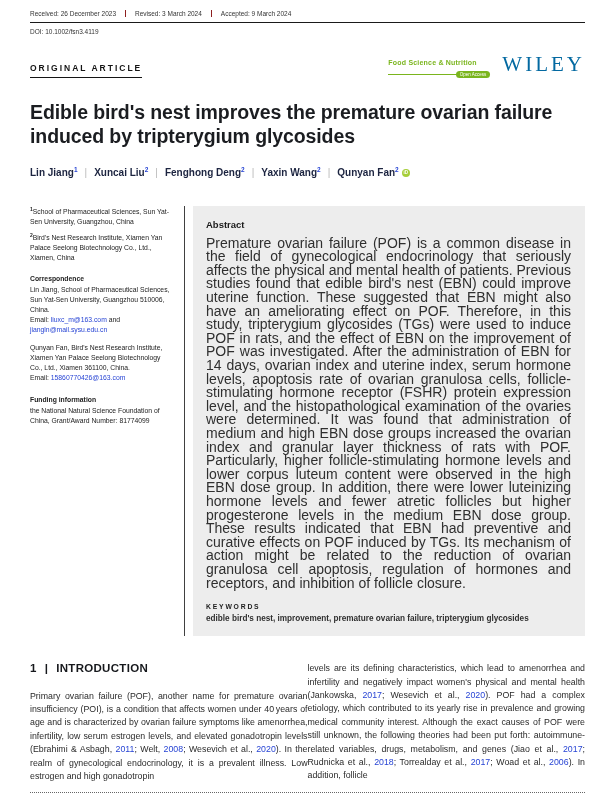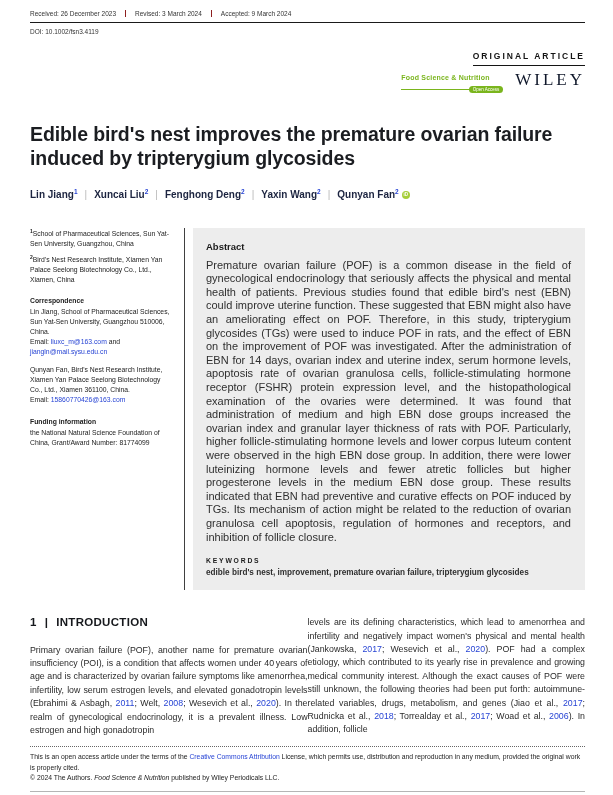--- a/index.html
+++ b/index.html
@@ -22,42 +22,42 @@
     border-bottom: 1px solid #1a1a1a;
   }
   .meta-item { padding-right: 9px; }
   .meta-item + .meta-item {
     border-left: 1.5px solid #8e1f1f;
     padding-left: 9px;
   }
   .doi-line { font-size: 6.5px; color: #333; margin-top: 5px; }
 
   
-  .header-row { margin-top: 16px; display: flex; justify-content: space-between; align-items: flex-end; flex-direction: column; }
+  .header-row { margin-top: 16px; display: flex; justify-content: space-between; align-items: flex-end; }
   .article-type {
     font-size: 8.5px; font-weight: bold; letter-spacing: 2px;
     color: #141414; border-bottom: 1.5px solid #141414; padding-bottom: 4px;
   }
   .logos { display: flex; align-items: center; gap: 12px; }
   .fsn-logo { width: 102px; }
   .fsn-name { color: #7ab51d; font-size: 7px; font-weight: bold; letter-spacing: 0.2px; }
   .fsn-underline { display: flex; align-items: center; margin-top: 2px; }
   .fsn-line { flex: 1; height: 1.5px; background: #7ab51d; }
   .oa-pill {
     background: #7ab51d; color: #ffffff; font-size: 4.5px;
     border-radius: 5px; padding: 1px 4px; margin-left: -1px; white-space: nowrap;
   }
   .wiley {
     font-family: "Liberation Serif", serif;
-    font-size: 17px; letter-spacing: 3px; color: #0f172a; line-height: 1;
+    font-size: 21px; letter-spacing: 3px; color: #0369a1; line-height: 1;
   }
 
   
   .paper-title {
-    margin-top: 29px; width: 96%;
+    margin-top: 22px; width: 96%;
     font-size: 19.5px; font-weight: bold; line-height: 1.24;
     color: #1b1d21; letter-spacing: -0.1px;
   }
   .author-row { margin-top: 17px; font-size: 10px; font-weight: bold; color: #1c2440; }
   .author-sep { color: #b9b9b9; font-weight: normal; margin: 0 7px; }
   .author sup { font-size: 6.5px; color: #2744d4; font-weight: bold; }
   .orcid {
     display: inline-block; width: 8px; height: 8px; border-radius: 50%;
     background: #a6ce39; color: #fff; font-size: 4.5px; font-weight: bold;
     text-align: center; line-height: 8px; margin-left: 3px; vertical-align: 2px;
@@ -69,21 +69,21 @@
   .sidebar .aff { margin-bottom: 5px; }
   .sidebar sup { font-weight: bold; font-size: 5px; }
   .side-heading { font-weight: bold; margin-top: 12px; margin-bottom: 1px; }
   .corr-block { margin-bottom: 9px; }
   .link { color: #2744d4; }
   .italic { font-style: italic; }
 
   .abstract-outer { flex: 1; margin-left: 12px; border-left: 1px solid #404040; padding-left: 8px; }
   .abstract-box { background: #ededed; padding: 13px 14px 13px 13px; }
   .abstract-heading { font-size: 9.5px; font-weight: bold; color: #1b1b1b; margin-bottom: 7px; }
-  .abstract-text { font-size: 11px; line-height: 13.6px; text-align: justify; color: #2f2f2f; }
+  .abstract-text { font-size: 14px; line-height: 13.6px; text-align: justify; color: #2f2f2f; }
   .kw-heading { margin-top: 13px; font-size: 6.8px; font-weight: bold; letter-spacing: 1.8px; color: #1b1b1b; }
   .kw-text { margin-top: 4px; font-size: 8.2px; color: #2f2f2f; font-weight: bold; }
 
   
   .columns { margin-top: 26px; display: flex; }
   .col { flex: 1; font-size: 8.8px; line-height: 13.4px; text-align: justify; color: #2a2a2a; }
   .section-heading { font-size: 11.5px; font-weight: bold; color: #16181c; margin-bottom: 14px; letter-spacing: 0.3px; }
   .section-heading .sep { margin: 0 8px; font-weight: bold; }
 
   

